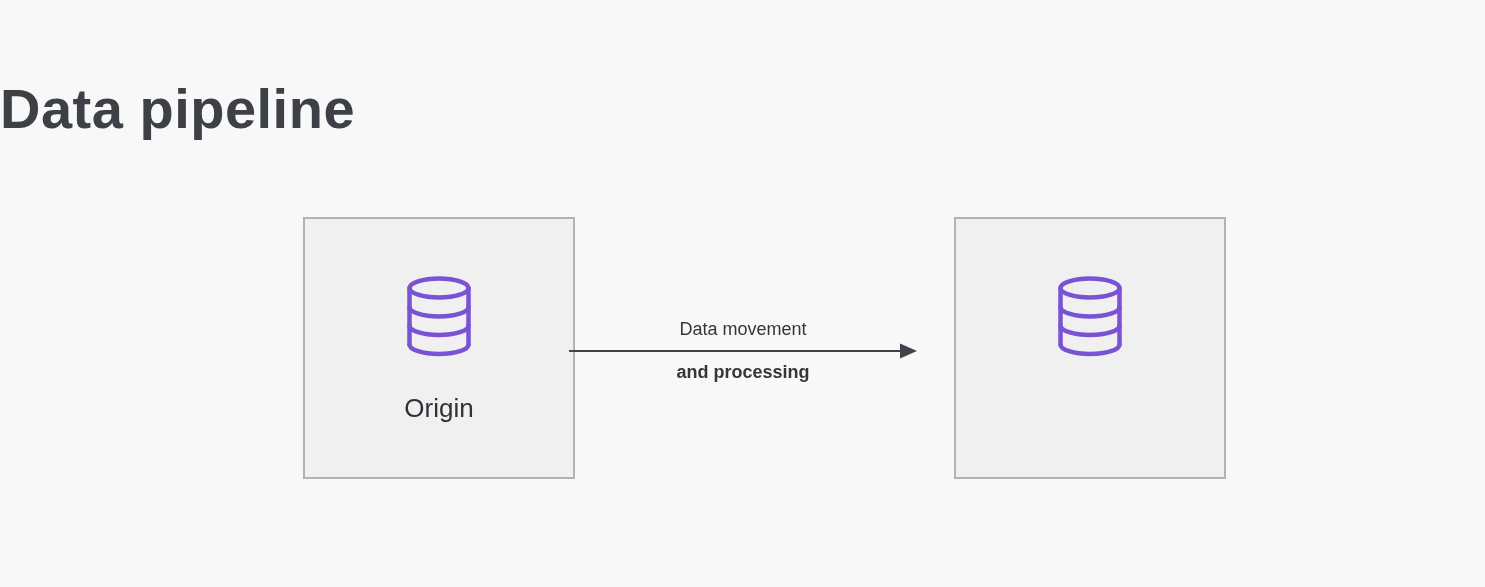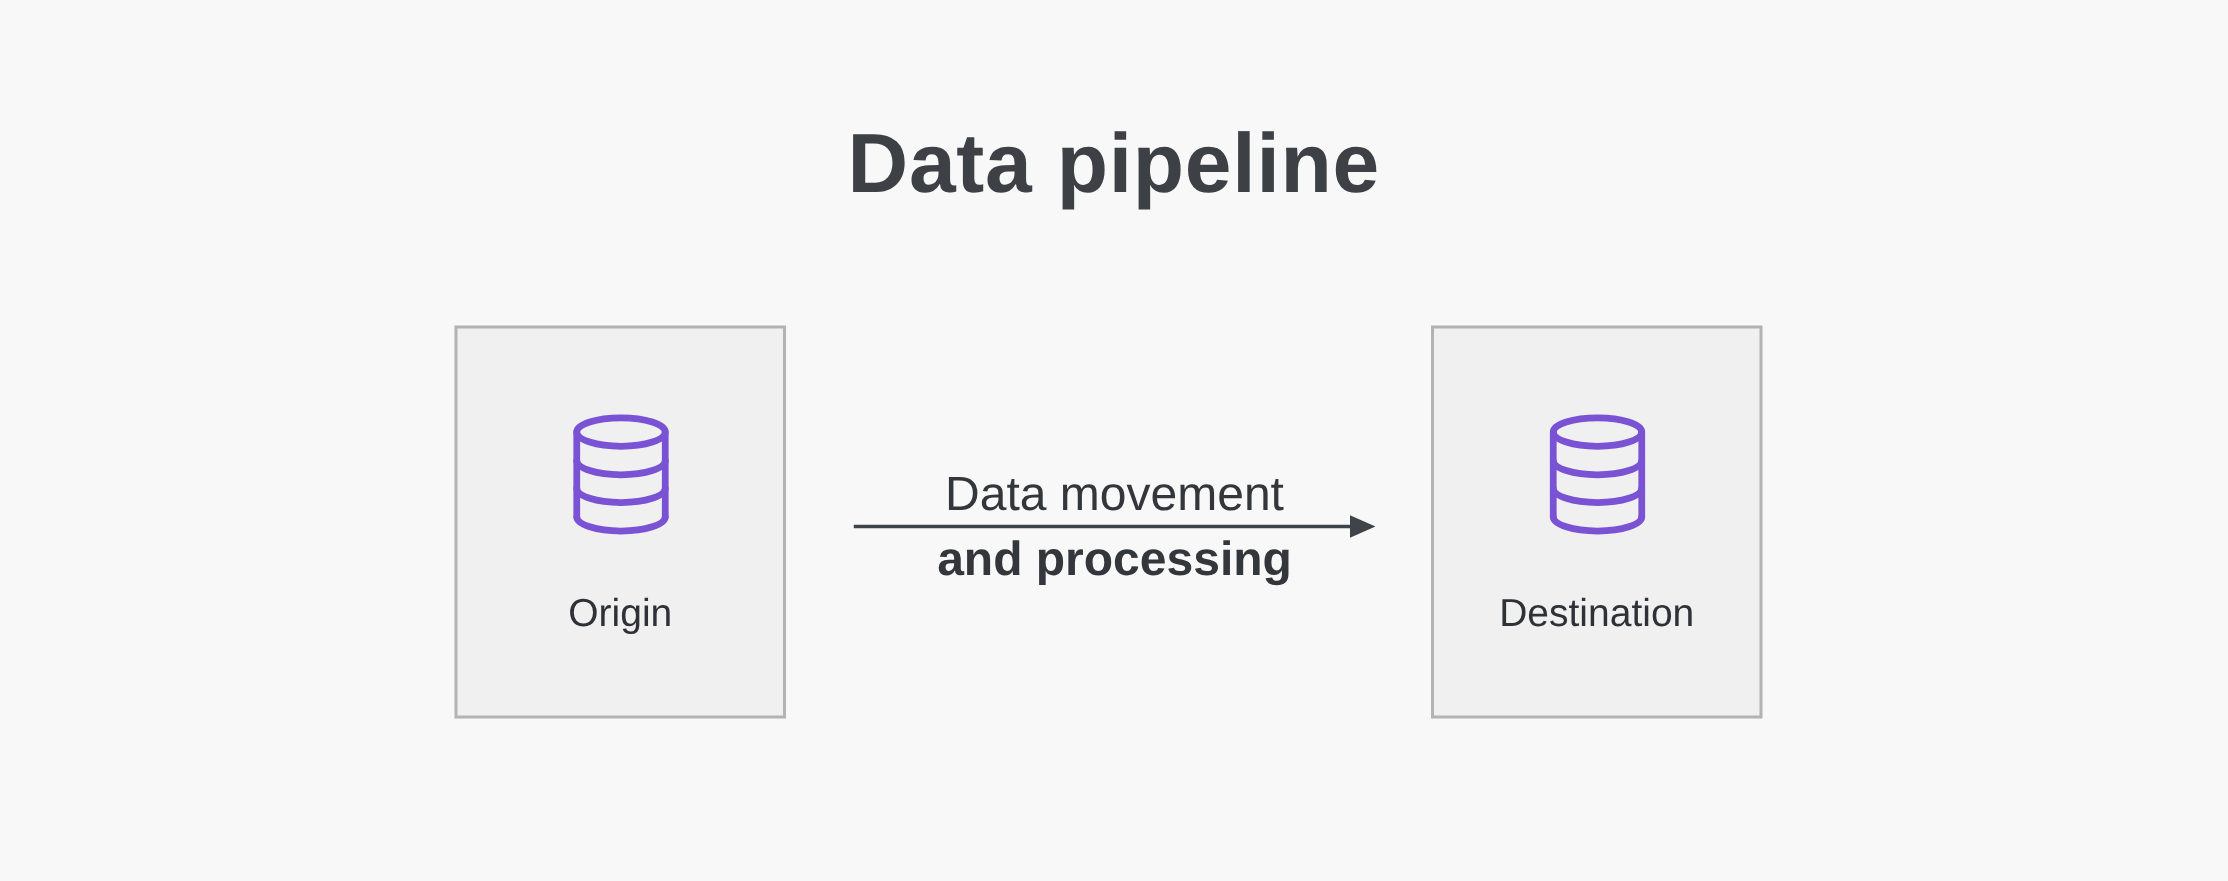--- a/index.html
+++ b/index.html
@@ -12,30 +12,29 @@
     position: relative;
     overflow: hidden;
     background: var(--bg, #f8f8f8);
     font-family: "Liberation Sans", "DejaVu Sans", sans-serif;
   }
   .page-title {
     position: absolute;
     left: 0;
     top: 76px;
     width: 1485px;
-    text-align: center;
     font-size: 56px;
     font-weight: 700;
     letter-spacing: 0.5px;
     color: var(--text, #3d4045);
   }
   .node-box {
     position: absolute;
     top: 217px;
-    width: 221px;
+    width: 272px;
     height: 262px;
     background: var(--boxfill, #f0f0f0);
     border: 2px solid var(--boxborder, #b3b3b3);
     box-sizing: border-box;
   }
   .node-box.origin { left: 303px; }
   .node-box.destination { left: 954px; }
   .node-icon {
     position: absolute;
     left: 50%;
@@ -60,21 +59,21 @@
     top: 308px;
     width: 348px;
     height: 92px;
   }
   .edge-label-line1,
   .edge-label-line2 {
     position: absolute;
     left: 0;
     width: 100%;
     text-align: center;
-    font-size: 32px;
+    font-size: 18px;
     font-weight: 400;
     color: #33363b;
     line-height: 30px;
     white-space: nowrap;
   }
   .edge-label-line1 { top: 6px; }
   .edge-label-line2 { top: 49px; font-weight: bold; }
   .edge-arrow-svg {
     position: absolute;
     left: 0;
@@ -115,14 +114,13 @@
   <svg class="node-icon" viewBox="0 0 68 81">
     <g fill="none" stroke="#7a52d4" stroke-width="4.5" stroke-linecap="round">
       <ellipse cx="34" cy="12" rx="29.5" ry="9.5"></ellipse>
       <path d="M4.5 12 V 68.5"></path>
       <path d="M63.5 12 V 68.5"></path>
       <path d="M4.5 31 A 29.5 9.5 0 0 0 63.5 31"></path>
       <path d="M4.5 49.5 A 29.5 9.5 0 0 0 63.5 49.5"></path>
       <path d="M4.5 68.5 A 29.5 9.5 0 0 0 63.5 68.5"></path>
     </g>
   </svg>
-  <div class="node-label">Destination</div>
 </div>
 
 </body></html>

